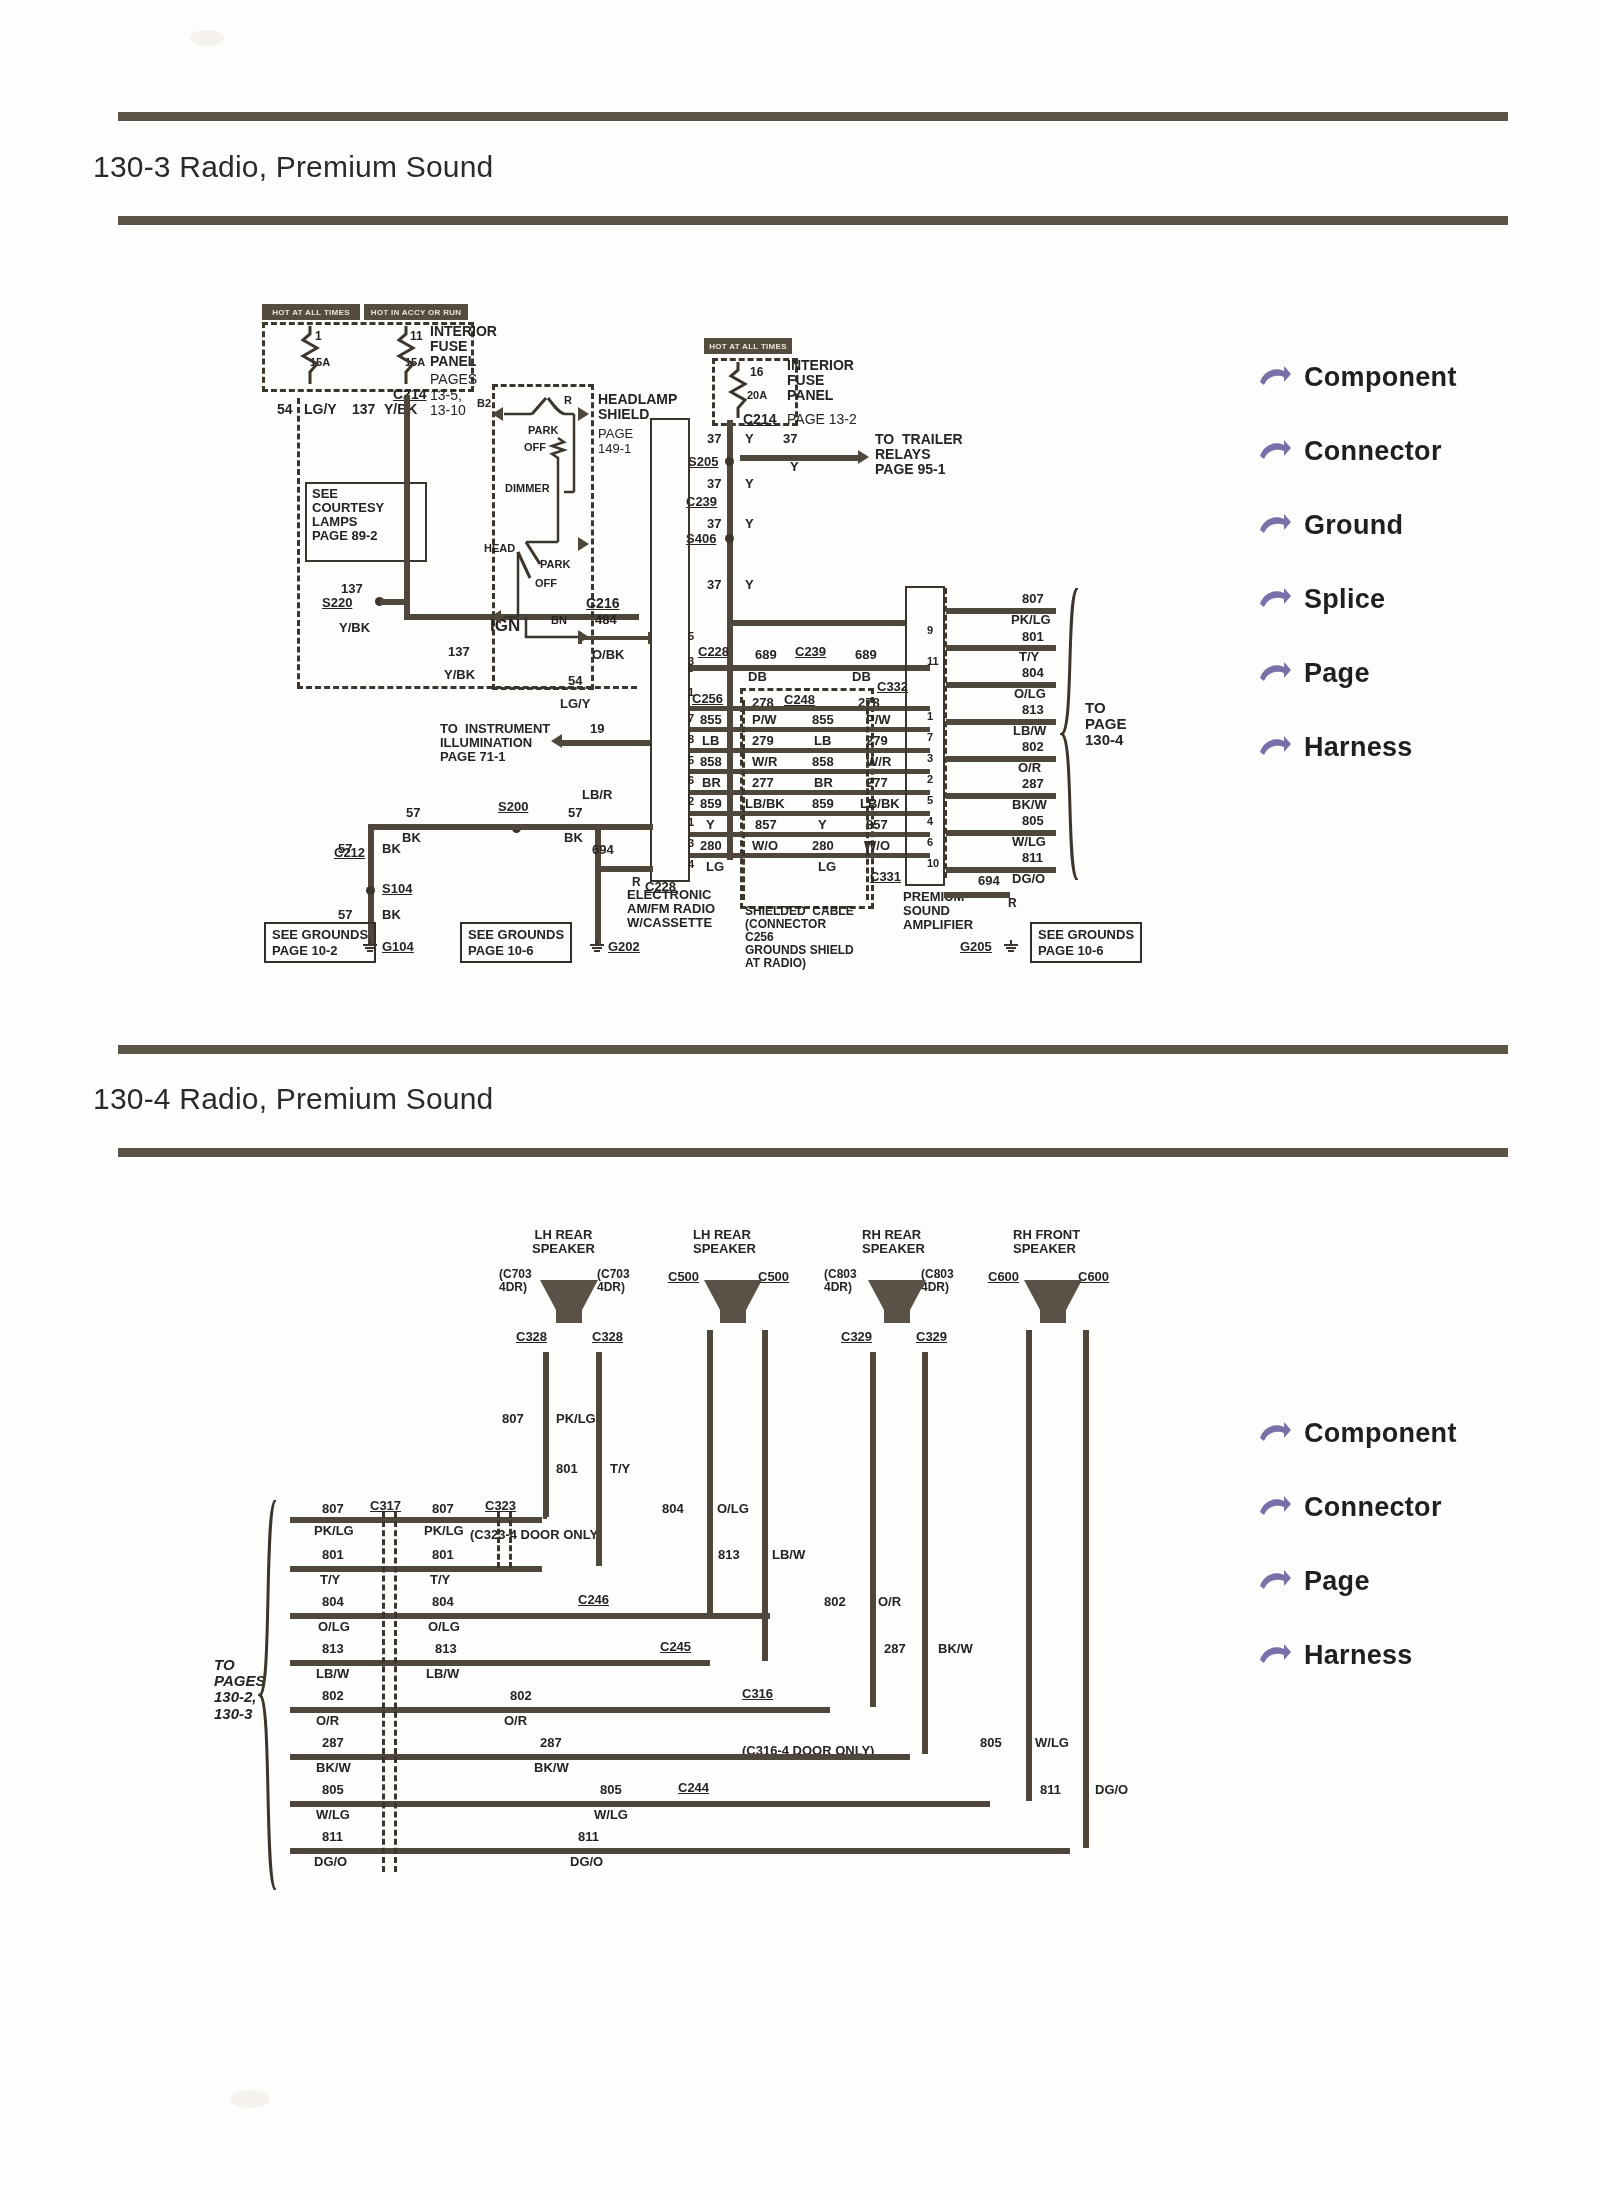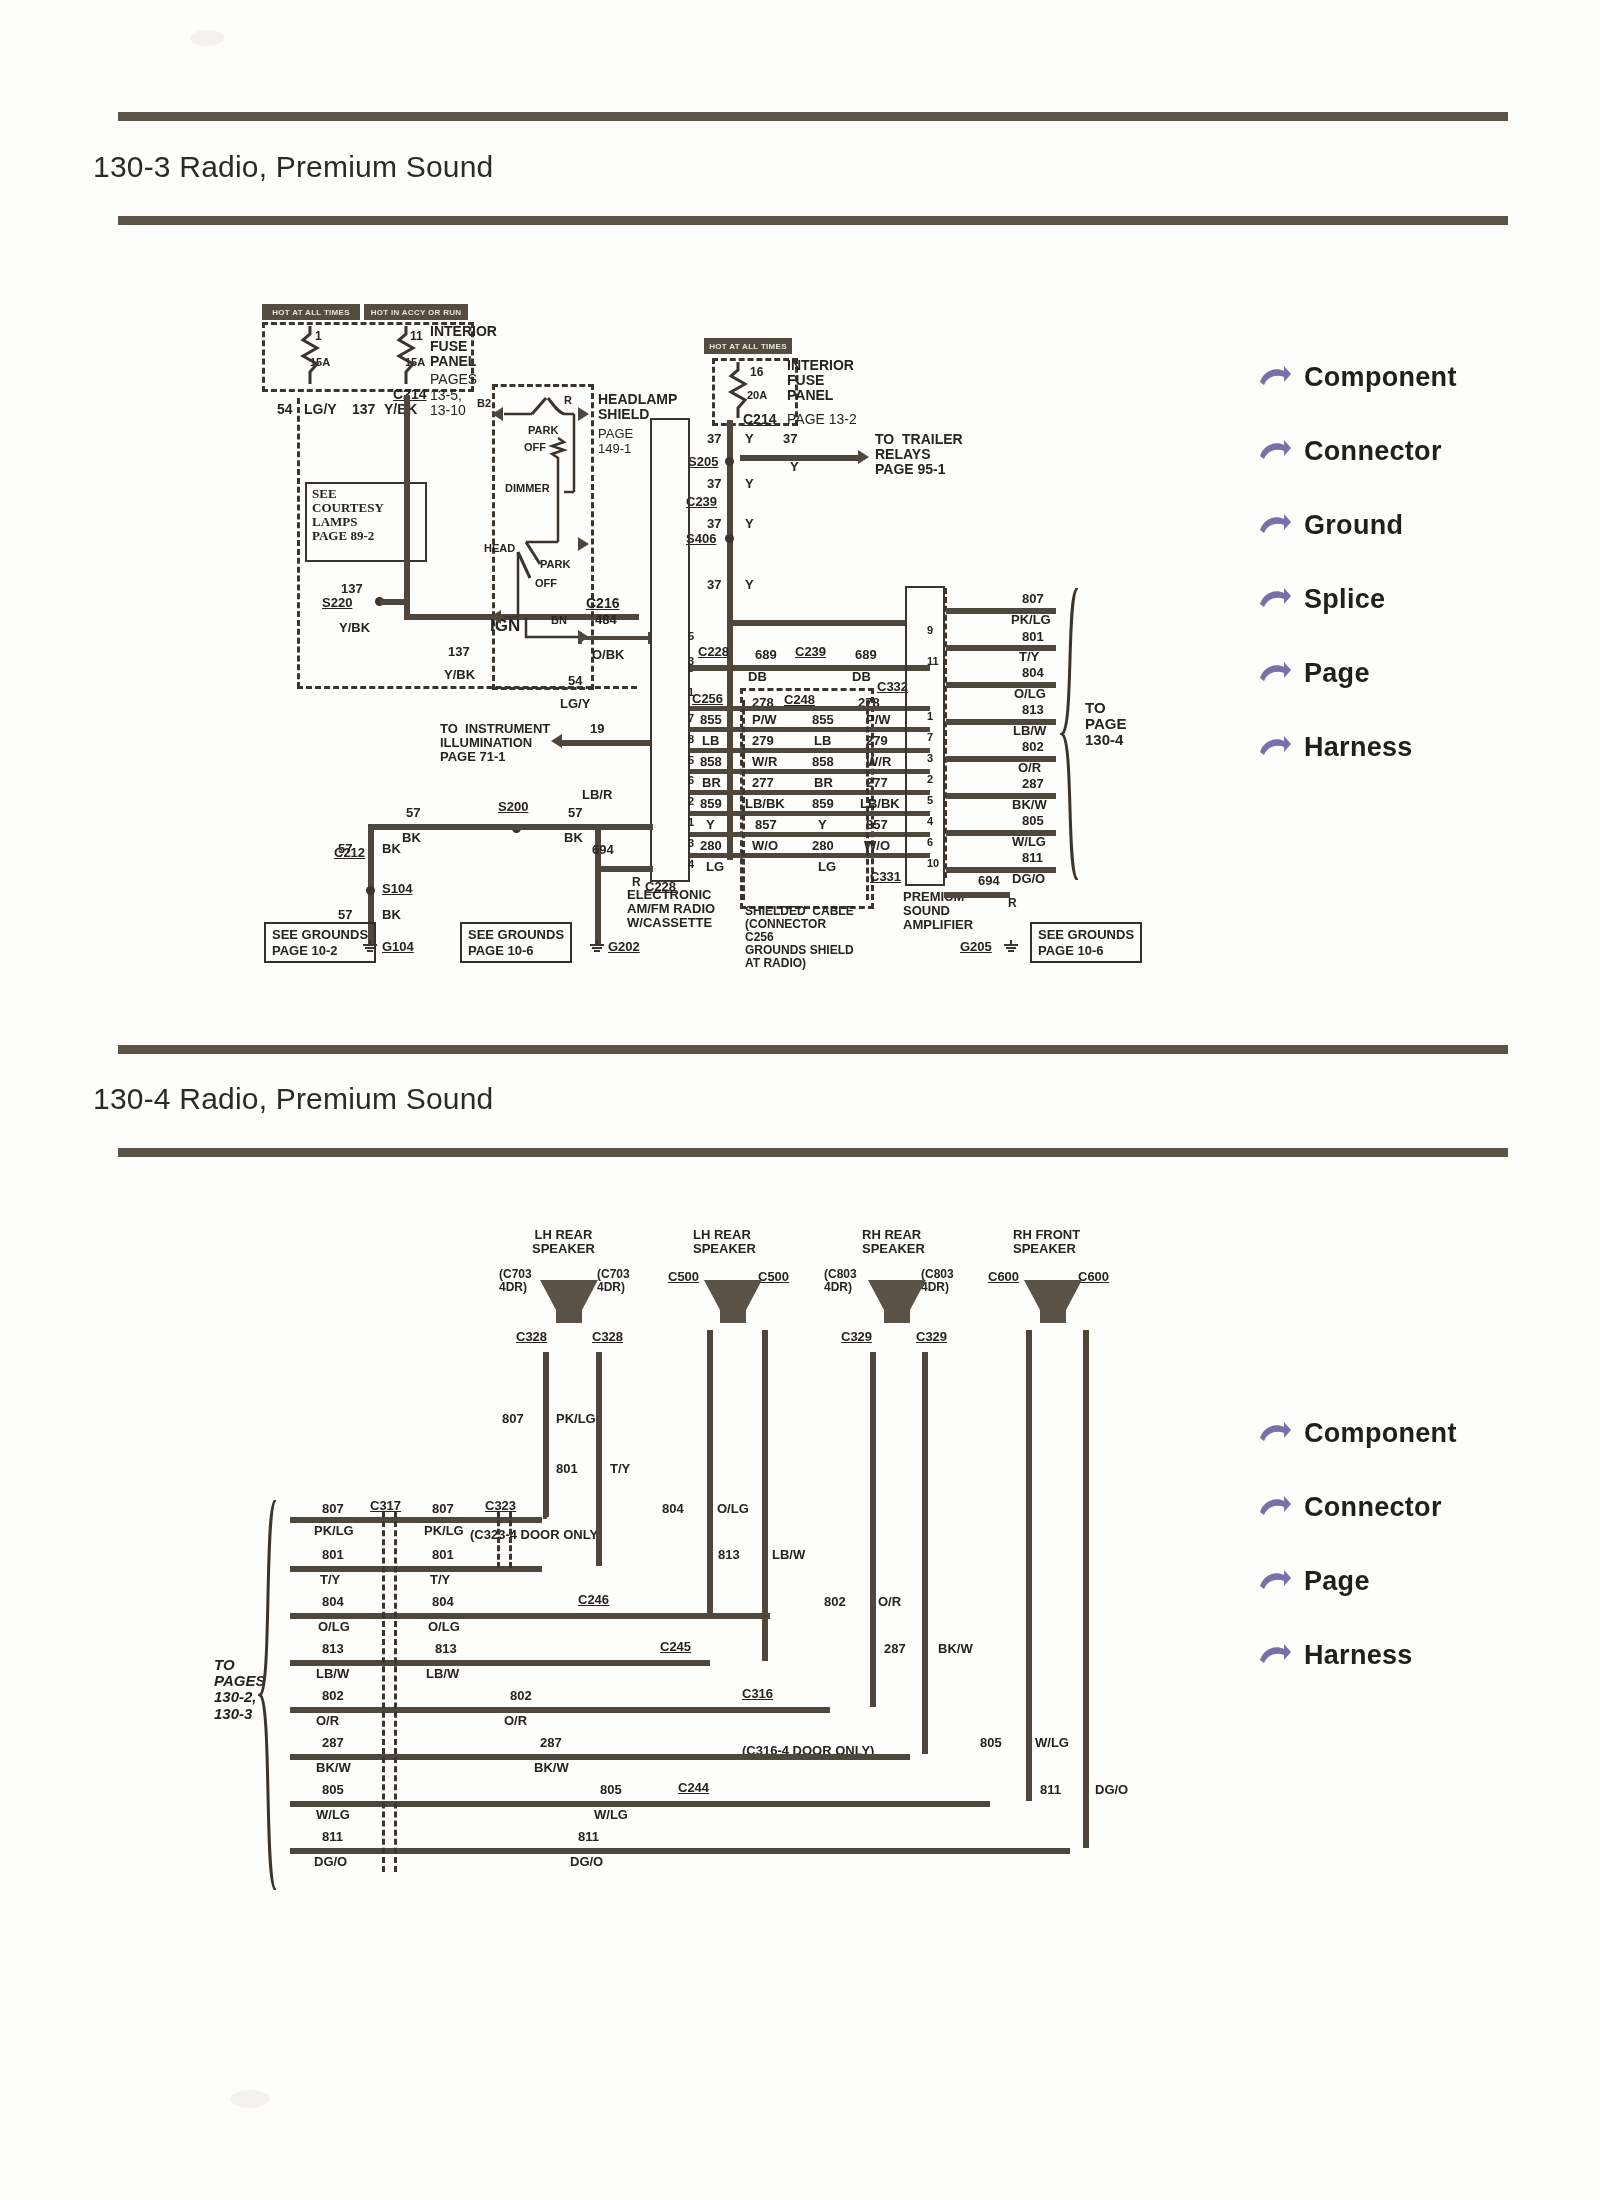--- a/index.html
+++ b/index.html
@@ -120,21 +120,21 @@
 
   <div class="df" style="left:277px;top:402px;font-size:14px;">54</div>
   <div class="df" style="left:304px;top:402px;font-size:14px;">LG/Y</div>
   <div class="df" style="left:352px;top:402px;font-size:14px;">137</div>
   <div class="df" style="left:384px;top:402px;font-size:14px;">Y/BK</div>
 
   <div class="dvline" style="left:297px;top:398px;height:290px;"></div>
   <div class="dhline" style="left:297px;top:686px;width:340px;"></div>
 
   <div class="box" style="left:305px;top:482px;width:118px;height:76px;"></div>
-  <div class="df" style="left:312px;top:487px;font-size:13px;font-family:Liberation Serif, serif;">SEE
+  <div class="df" style="left:312px;top:487px;font-size:13px;">SEE
 COURTESY
 LAMPS
 PAGE 89-2</div>
 
   <div class="vbar" style="left:404px;top:395px;height:225px;"></div>
   <div class="hbar" style="left:404px;top:614px;width:235px;"></div>
   <div class="df uline" style="left:322px;top:596px;font-size:13px;">S220</div>
   <div class="spl" style="left:375px;top:597px;"></div>
   <div class="hbar" style="left:380px;top:599px;width:28px;"></div>
   <div class="df" style="left:341px;top:582px;font-size:13px;">137</div>

